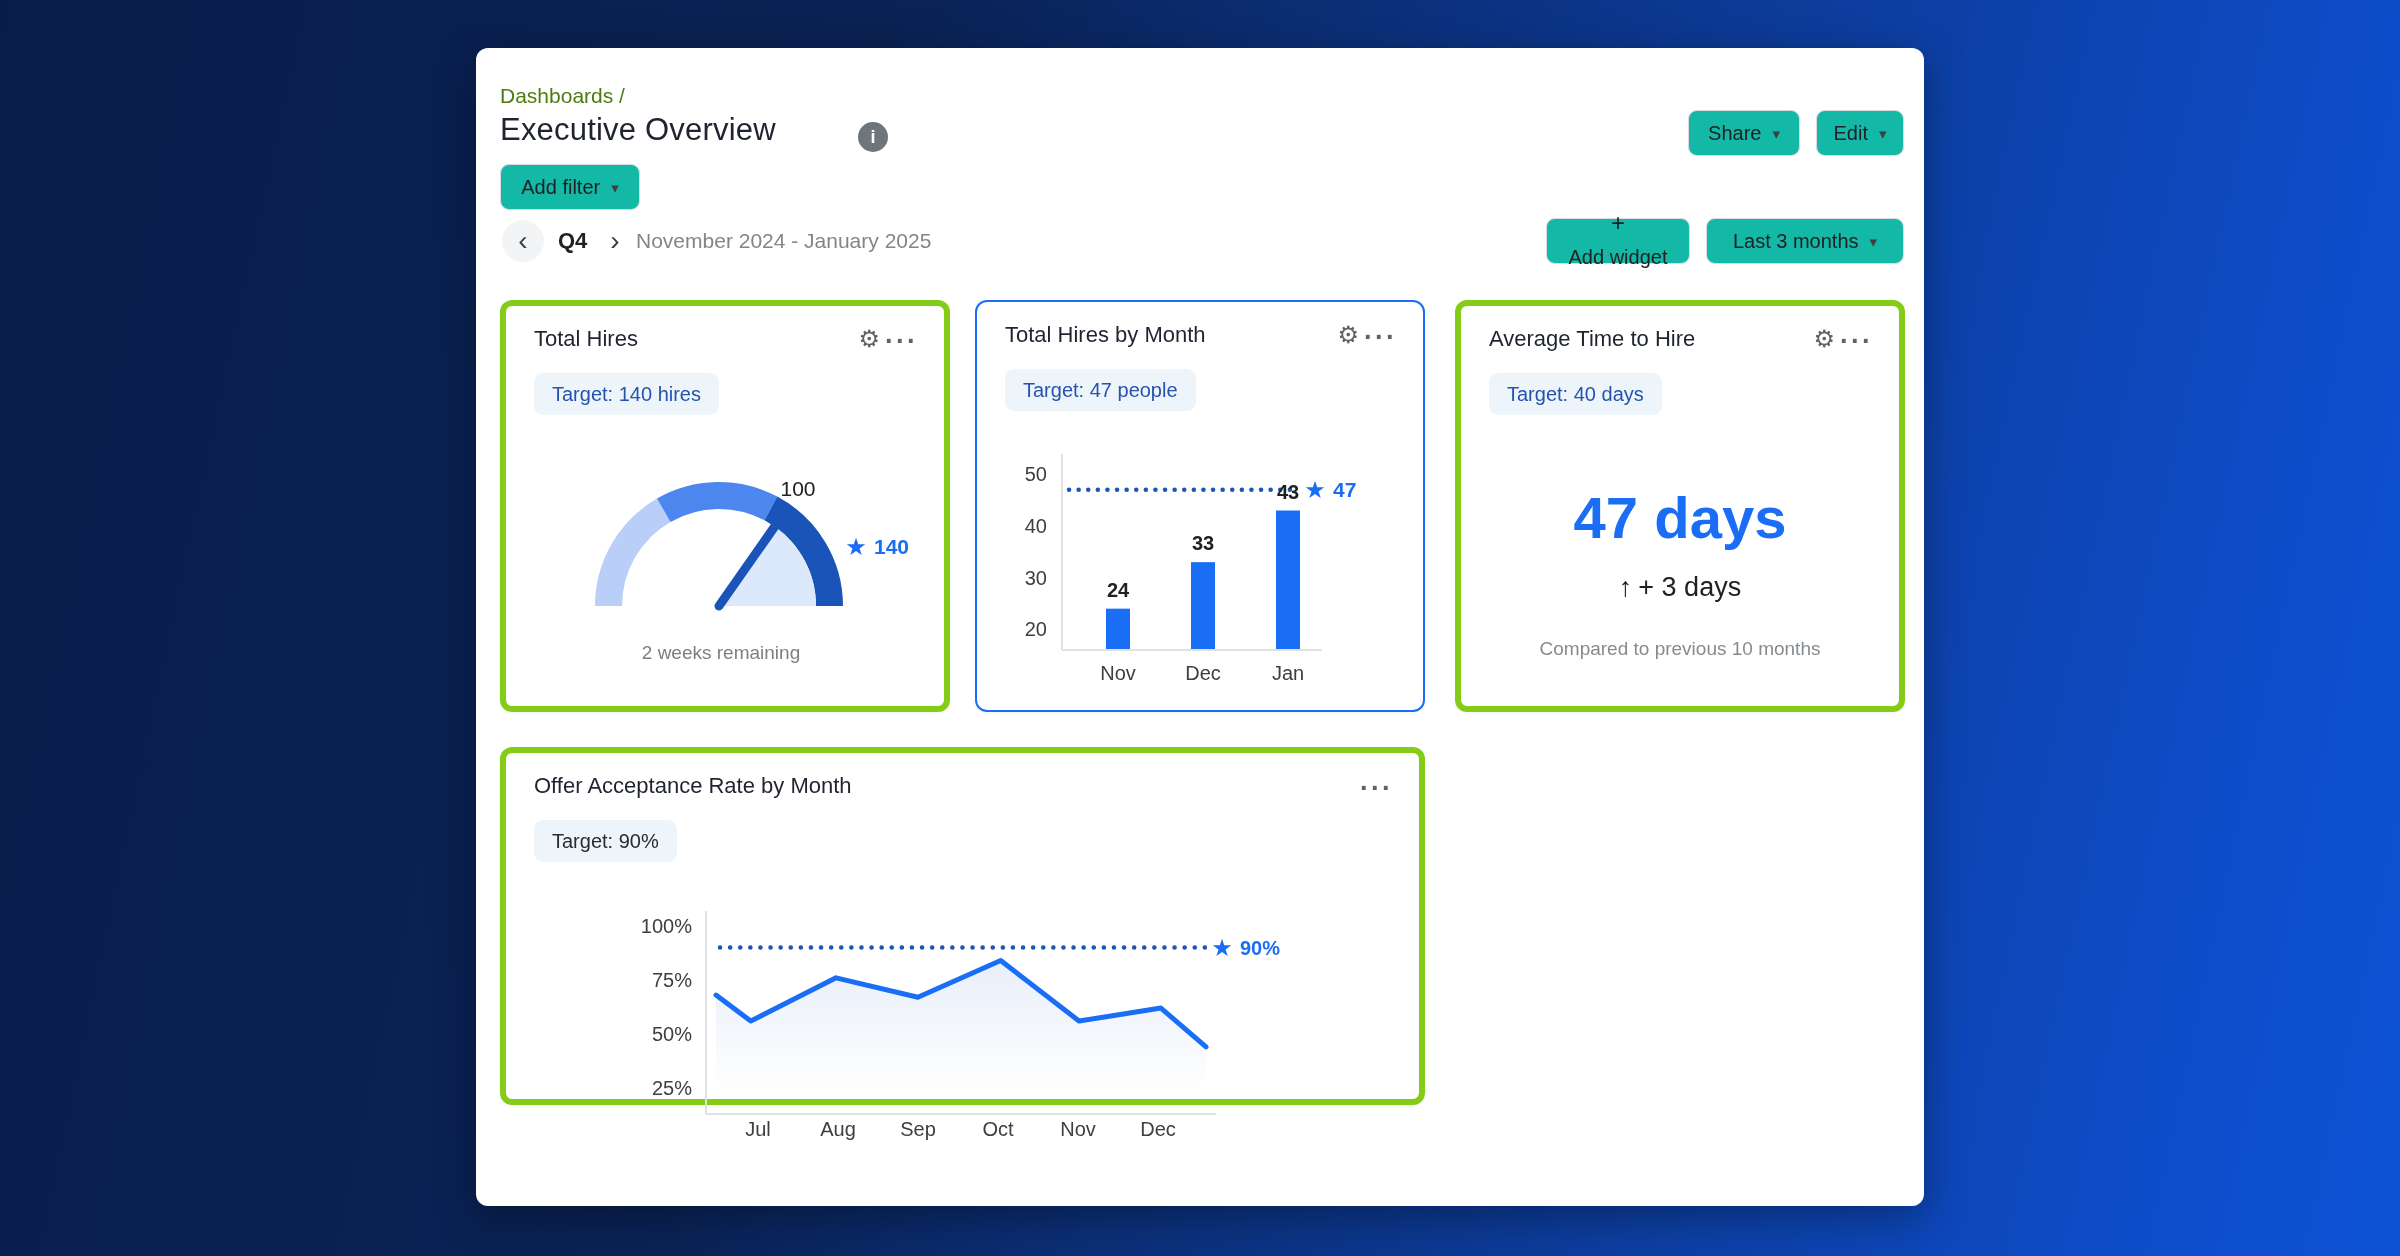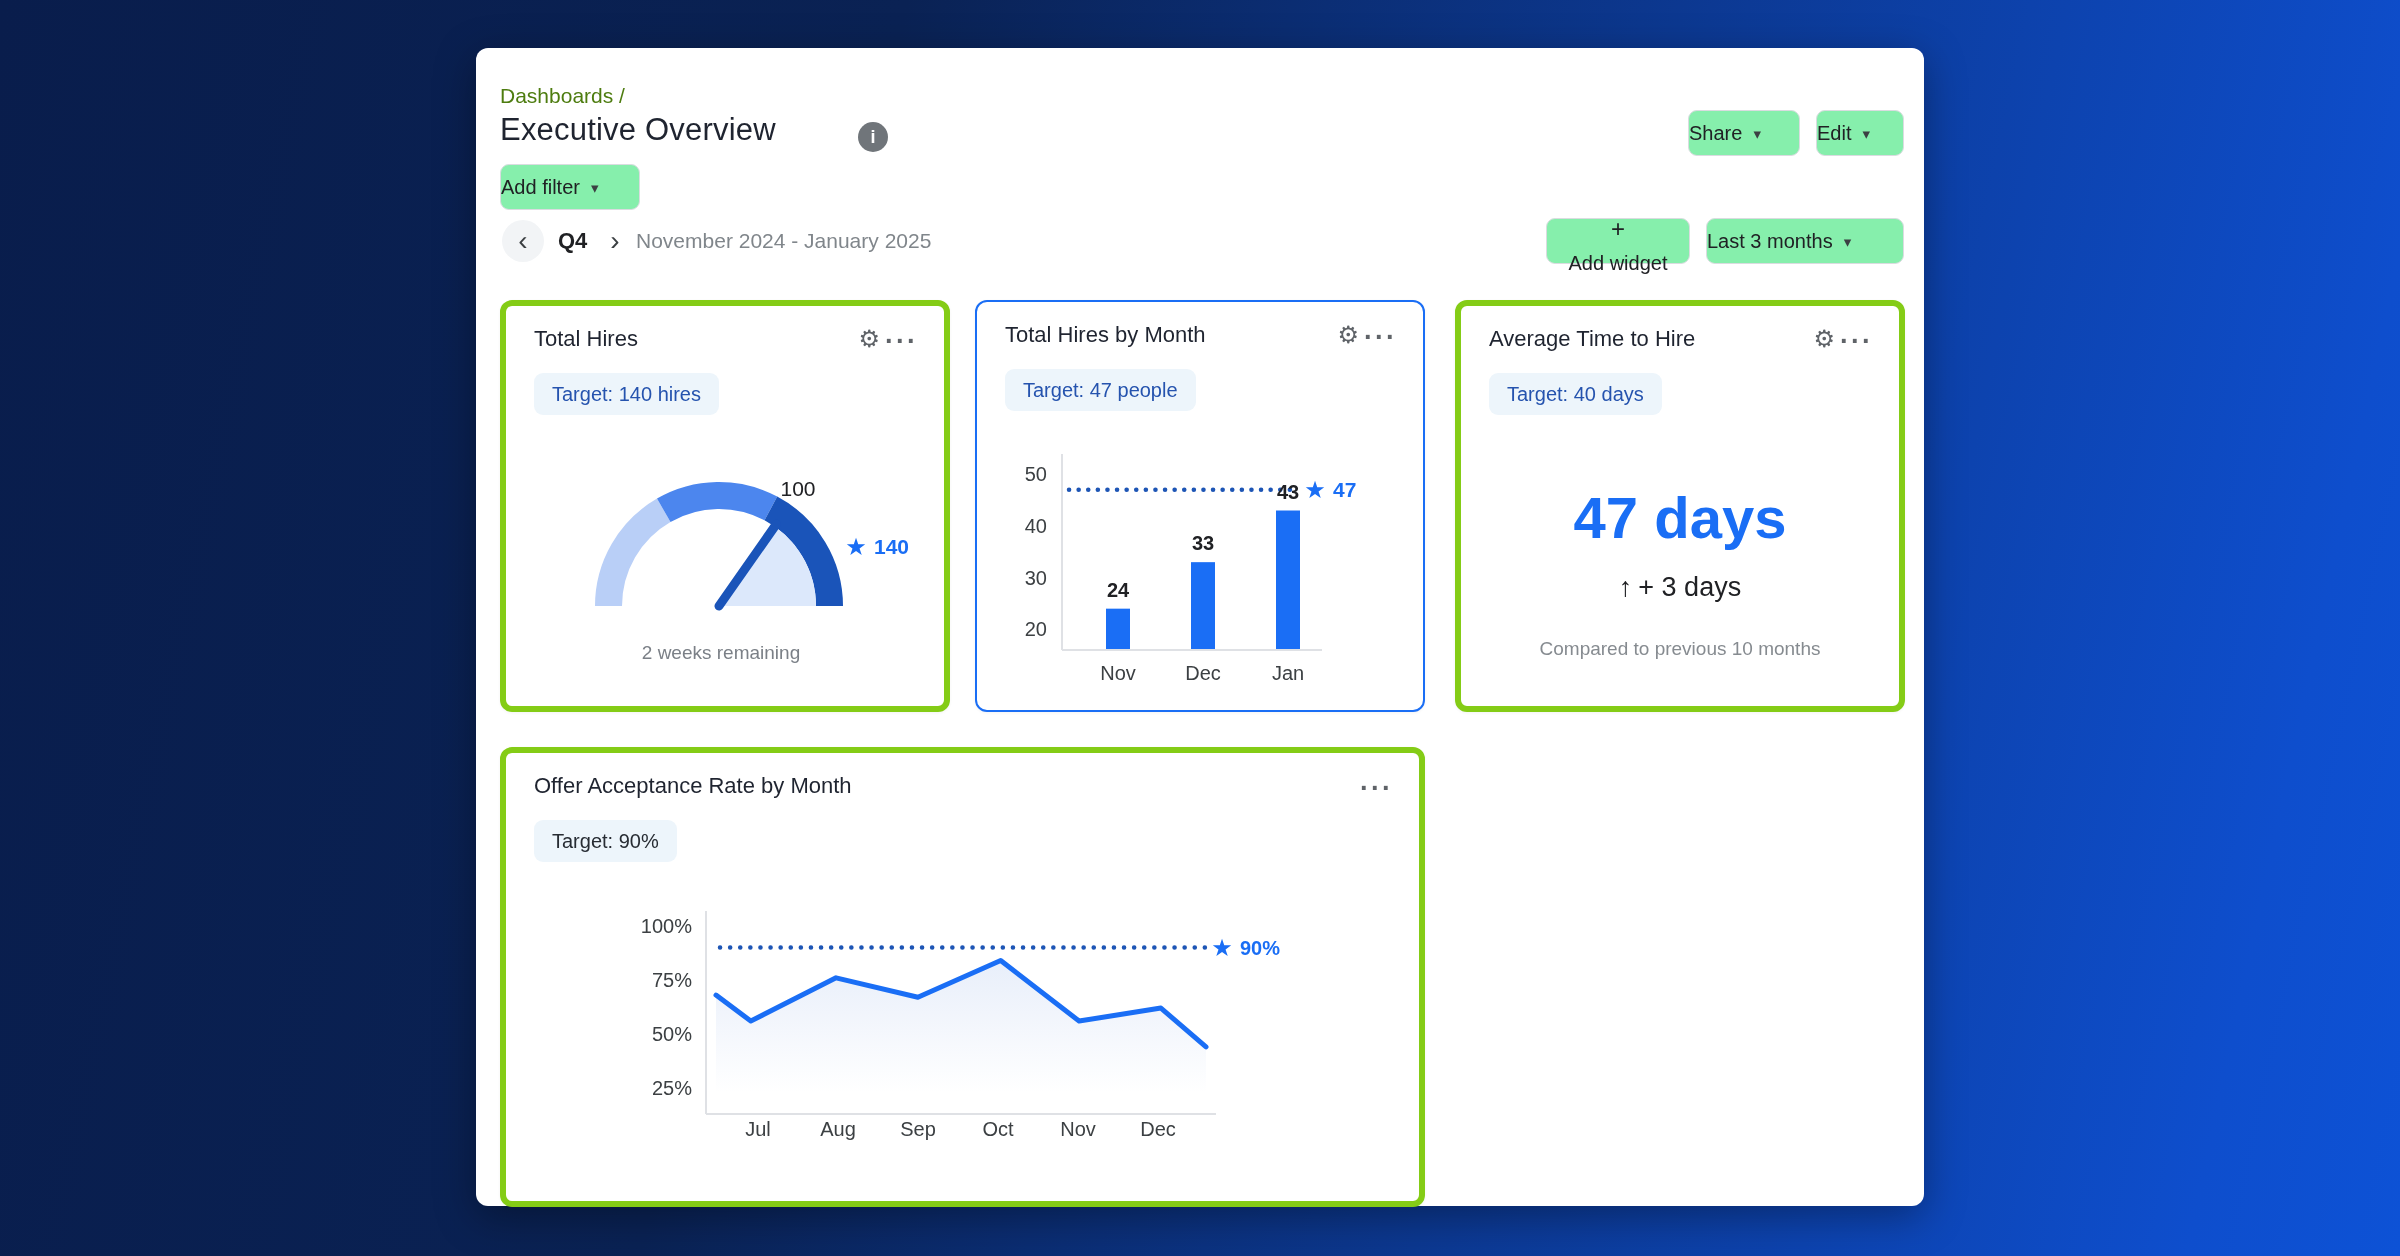--- a/index.html
+++ b/index.html
@@ -12,22 +12,22 @@
 
   .abs { position:absolute; }
 
   .breadcrumb { left:24px; top:36px; font-size:21px; font-weight:500; color:#4d7c0f; cursor:pointer; }
   .page-title { left:24px; top:64px; font-size:31px; font-weight:500; color:#1f2430; letter-spacing:.2px; }
   .info-icon { left:382px; top:74px; width:30px; height:30px; border-radius:50%;
     background:#70757a; color:#fff; display:flex; align-items:center; justify-content:center;
     font-size:18px; font-weight:700; }
   .icon-info::before { content:"i"; }
 
-  .btn { background:#86efac; border:1px solid #dadce0; border-radius:9px;
-    display:flex; align-items:center; gap:11px;
+  .btn { background:#14b8a6; border:1px solid #dadce0; border-radius:9px;
+    display:flex; align-items:center; justify-content:center; gap:11px;
     font-size:20px; color:#202124; cursor:pointer; }
   .btn-share { left:1212px; top:62px; width:112px; height:46px; }
   .btn-edit  { left:1340px; top:62px; width:88px;  height:46px; }
   .btn-add-filter { left:24px; top:116px; width:140px; height:46px; font-weight:500; }
   .btn-add-widget { left:1070px; top:170px; width:144px; height:46px;flex-direction:column; }
   .btn-time { left:1230px; top:170px; width:198px; height:46px; }
   .icon-caret { font-size:15px; color:#3c4043; line-height:1; }
   .icon-caret::before { content:"\25BE"; }
   .icon-plus { font-size:24px; color:#202124; line-height:1; margin-top:-2px; }
   .icon-plus::before { content:"+"; }
@@ -39,21 +39,21 @@
   .icon-chev-l::before { content:"\2039"; }
   .icon-chev-r::before { content:"\203A"; }
   .quarter { left:82px; top:180px; font-size:22px; font-weight:700; color:#202124; }
   .range { left:160px; top:181px; font-size:21px; color:#80868b; }
 
   .card { position:absolute; background:#fff; border:6px solid #84cc16; border-radius:12px;
     box-shadow:0 1px 3px rgba(60,64,67,.06); }
   .card1 { left:24px;  top:252px; width:450px; height:412px; }
   .card2 { left:499px; top:252px; width:450px; height:412px; border:2px solid #1a6ef5; }
   .card3 { left:979px; top:252px; width:450px; height:412px; }
-  .card4 { left:24px;  top:699px; width:925px; height:460px; }
+  .card4 { left:24px;  top:699px; width:925px; height:358px; }
   .card5 { left:979px; top:699px; width:450px; height:424px; }
 
   .card-title { left:28px; top:20px; font-size:22px; font-weight:500; color:#1f2430; }
   .icon-gear { font-size:24px; color:#5f6368; cursor:pointer; line-height:1; }
   .icon-gear::before { content:"\2699\FE0E"; }
   .gear-pos { right:64px; top:21px; }
   .icon-dots { font-size:27px; font-weight:900; color:#5f6368; letter-spacing:2px; cursor:pointer; line-height:1; }
   .icon-dots::before { content:"\00B7\00B7\00B7"; }
   .dots-pos { right:26px; top:22px; }
 

